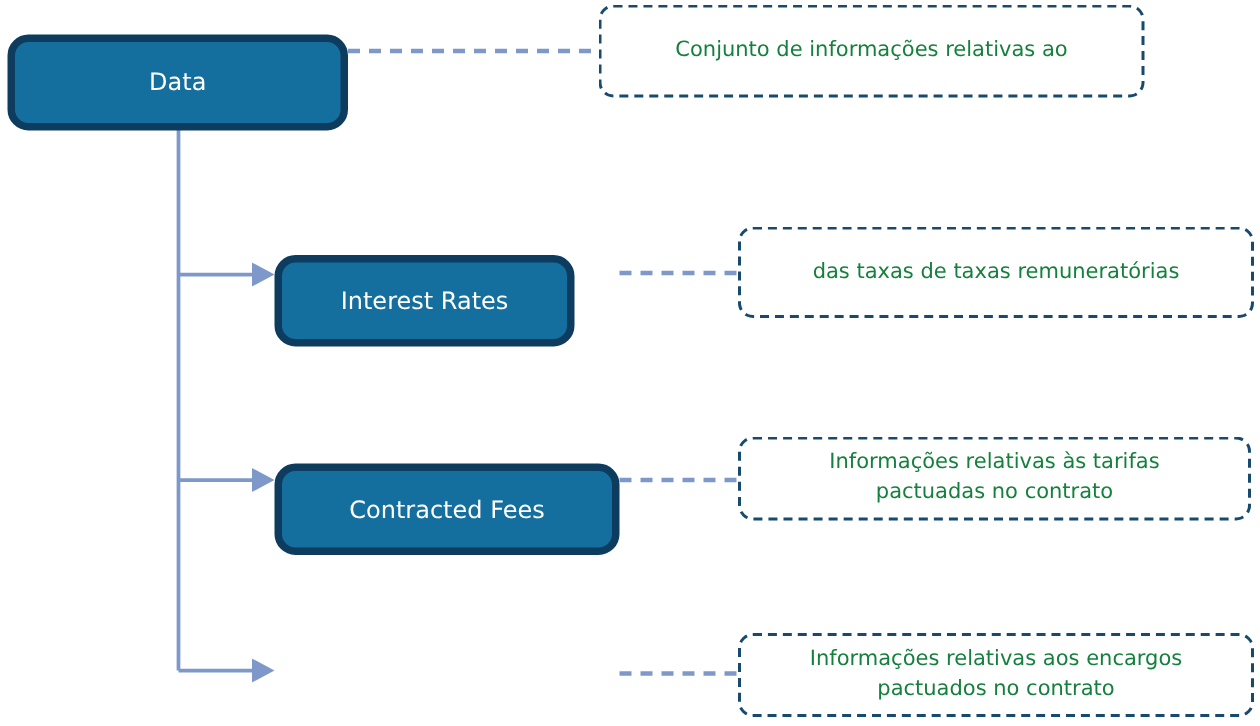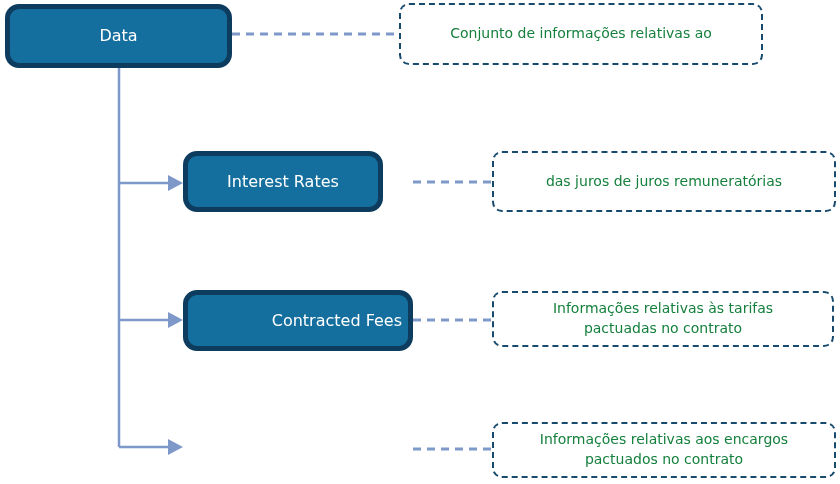--- a/index.html
+++ b/index.html
@@ -24,37 +24,38 @@
     position: absolute;
     background: #156f9e;
     border: 5px solid #0e3c5e;
     border-radius: 14px;
     display: flex; align-items: center; justify-content: center;
     color: #ffffff;
     font-size: 16px;
     line-height: 1.35;
     text-align: center;
     padding: 17px 6px;
+    margin-top: 19px;
   }
   .callout {
     position: absolute;
     background: #ffffff;
     border: 2px dashed #174a6d;
     border-radius: 10px;
     display: flex; flex-direction: column; align-items: center; justify-content: center;
     color: #15803d;
     font-size: 14px;
     line-height: 1.42;
     text-align: left;
     padding: 2px 6px;
   }
   .callout-line { white-space: nowrap; }
   #node-data     { left: 5px;   top: 4px;   width: 227px; height: 64px; }
   #node-interest { left: 183px; top: 151px; width: 200px; height: 61px; }
-  #node-fees     { left: 183px; top: 290px; width: 230px; height: 61px; justify-content: flex-end; }
+  #node-fees     { left: 183px; top: 290px; width: 230px; height: 61px; }
   #node-finance  { left: 183px; top: 413px; width: 230px; height: 65px; }
   #callout-root     { left: 399px; top: 3px;   width: 364px; height: 62px; }
   #callout-interest { left: 492px; top: 151px; width: 344px; height: 61px; }
   #callout-fees     { left: 492px; top: 291px; width: 342px; height: 56px; }
   #callout-finance  { left: 492px; top: 422px; width: 344px; height: 56px; }
   .solid-line  { stroke: #7e99c9; stroke-width: 2.5; fill: none; }
   .dashed-line { stroke: #7e99c9; stroke-width: 3; fill: none; stroke-dasharray: 8 6; }
   .arrow-head  { fill: #7e99c9; stroke: none; }
 </style>
 </head>
@@ -91,21 +92,21 @@
   <div class="node" id="node-fees">
     <span>Contracted Fees</span>
   </div>
 
 
   <div class="callout" id="callout-root">
     <div class="callout-line">Conjunto de informações relativas ao</div>
   </div>
 
   <div class="callout" id="callout-interest">
-    <div class="callout-line">das juros de juros remuneratórias</div>
+    <div class="callout-line">das taxas de taxas remuneratórias</div>
   </div>
 
   <div class="callout" id="callout-finance">
     <div class="callout-line">Informações relativas aos encargos</div>
     <div class="callout-line">pactuados no contrato</div>
   </div>
 
   <div class="callout" id="callout-fees">
     <div class="callout-line">Informações relativas às tarifas</div>
     <div class="callout-line">pactuadas no contrato</div>

